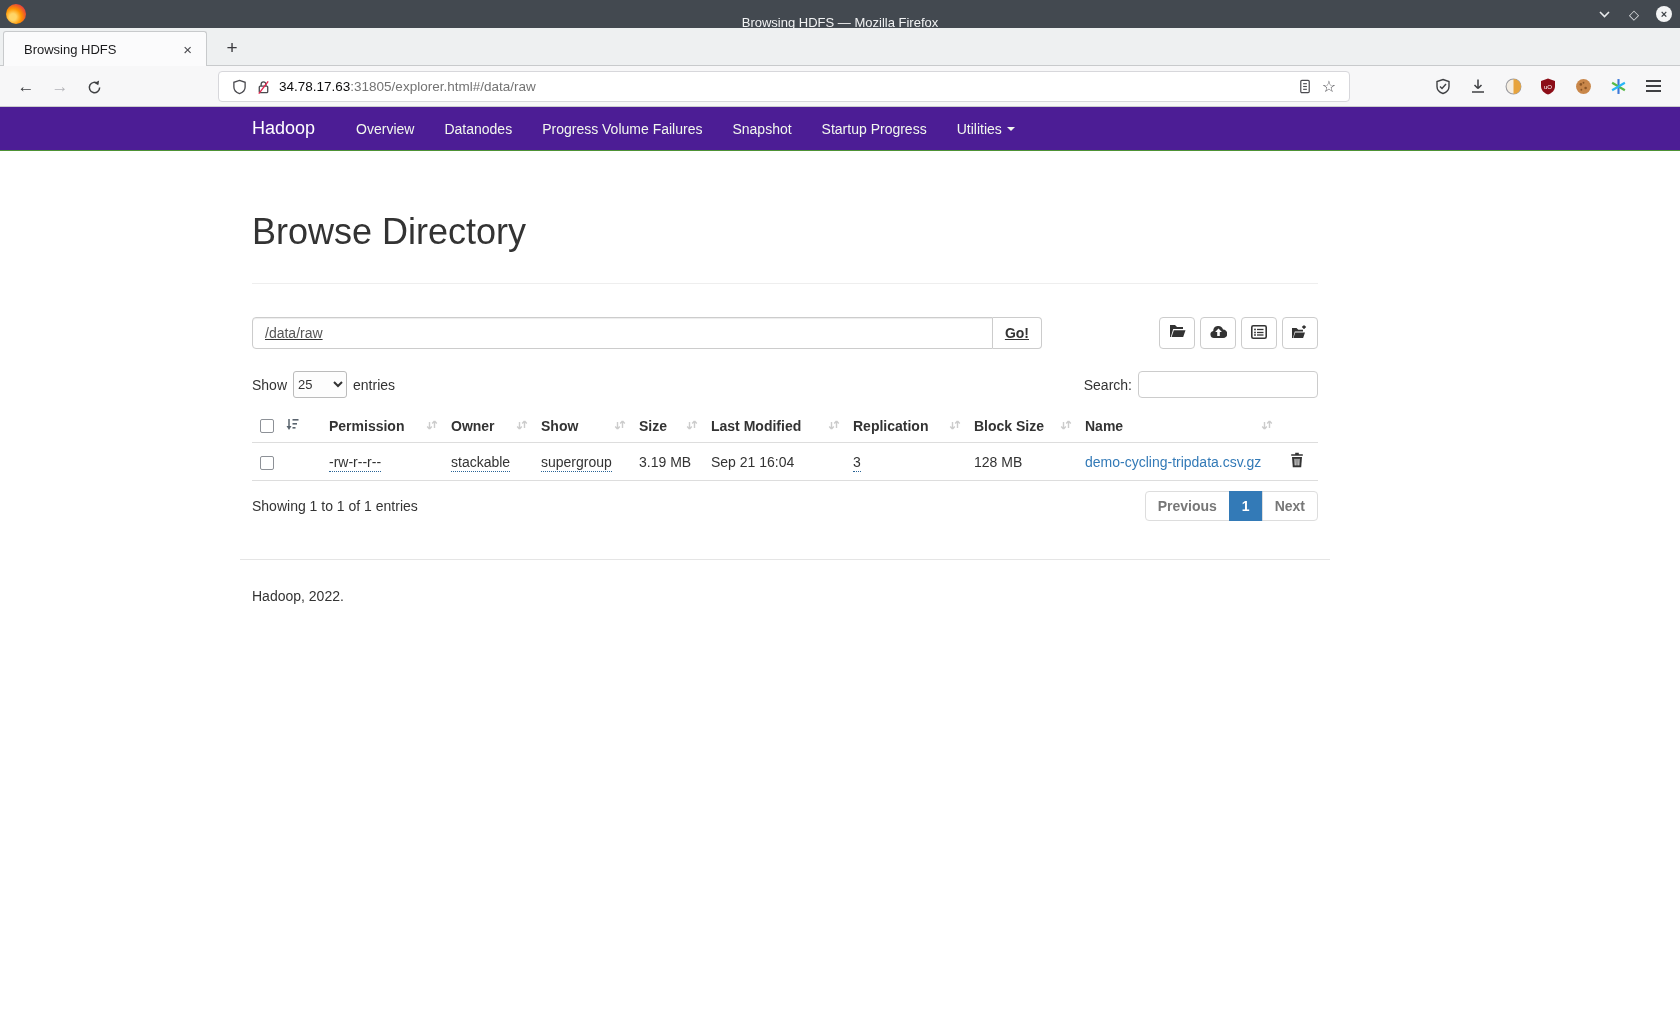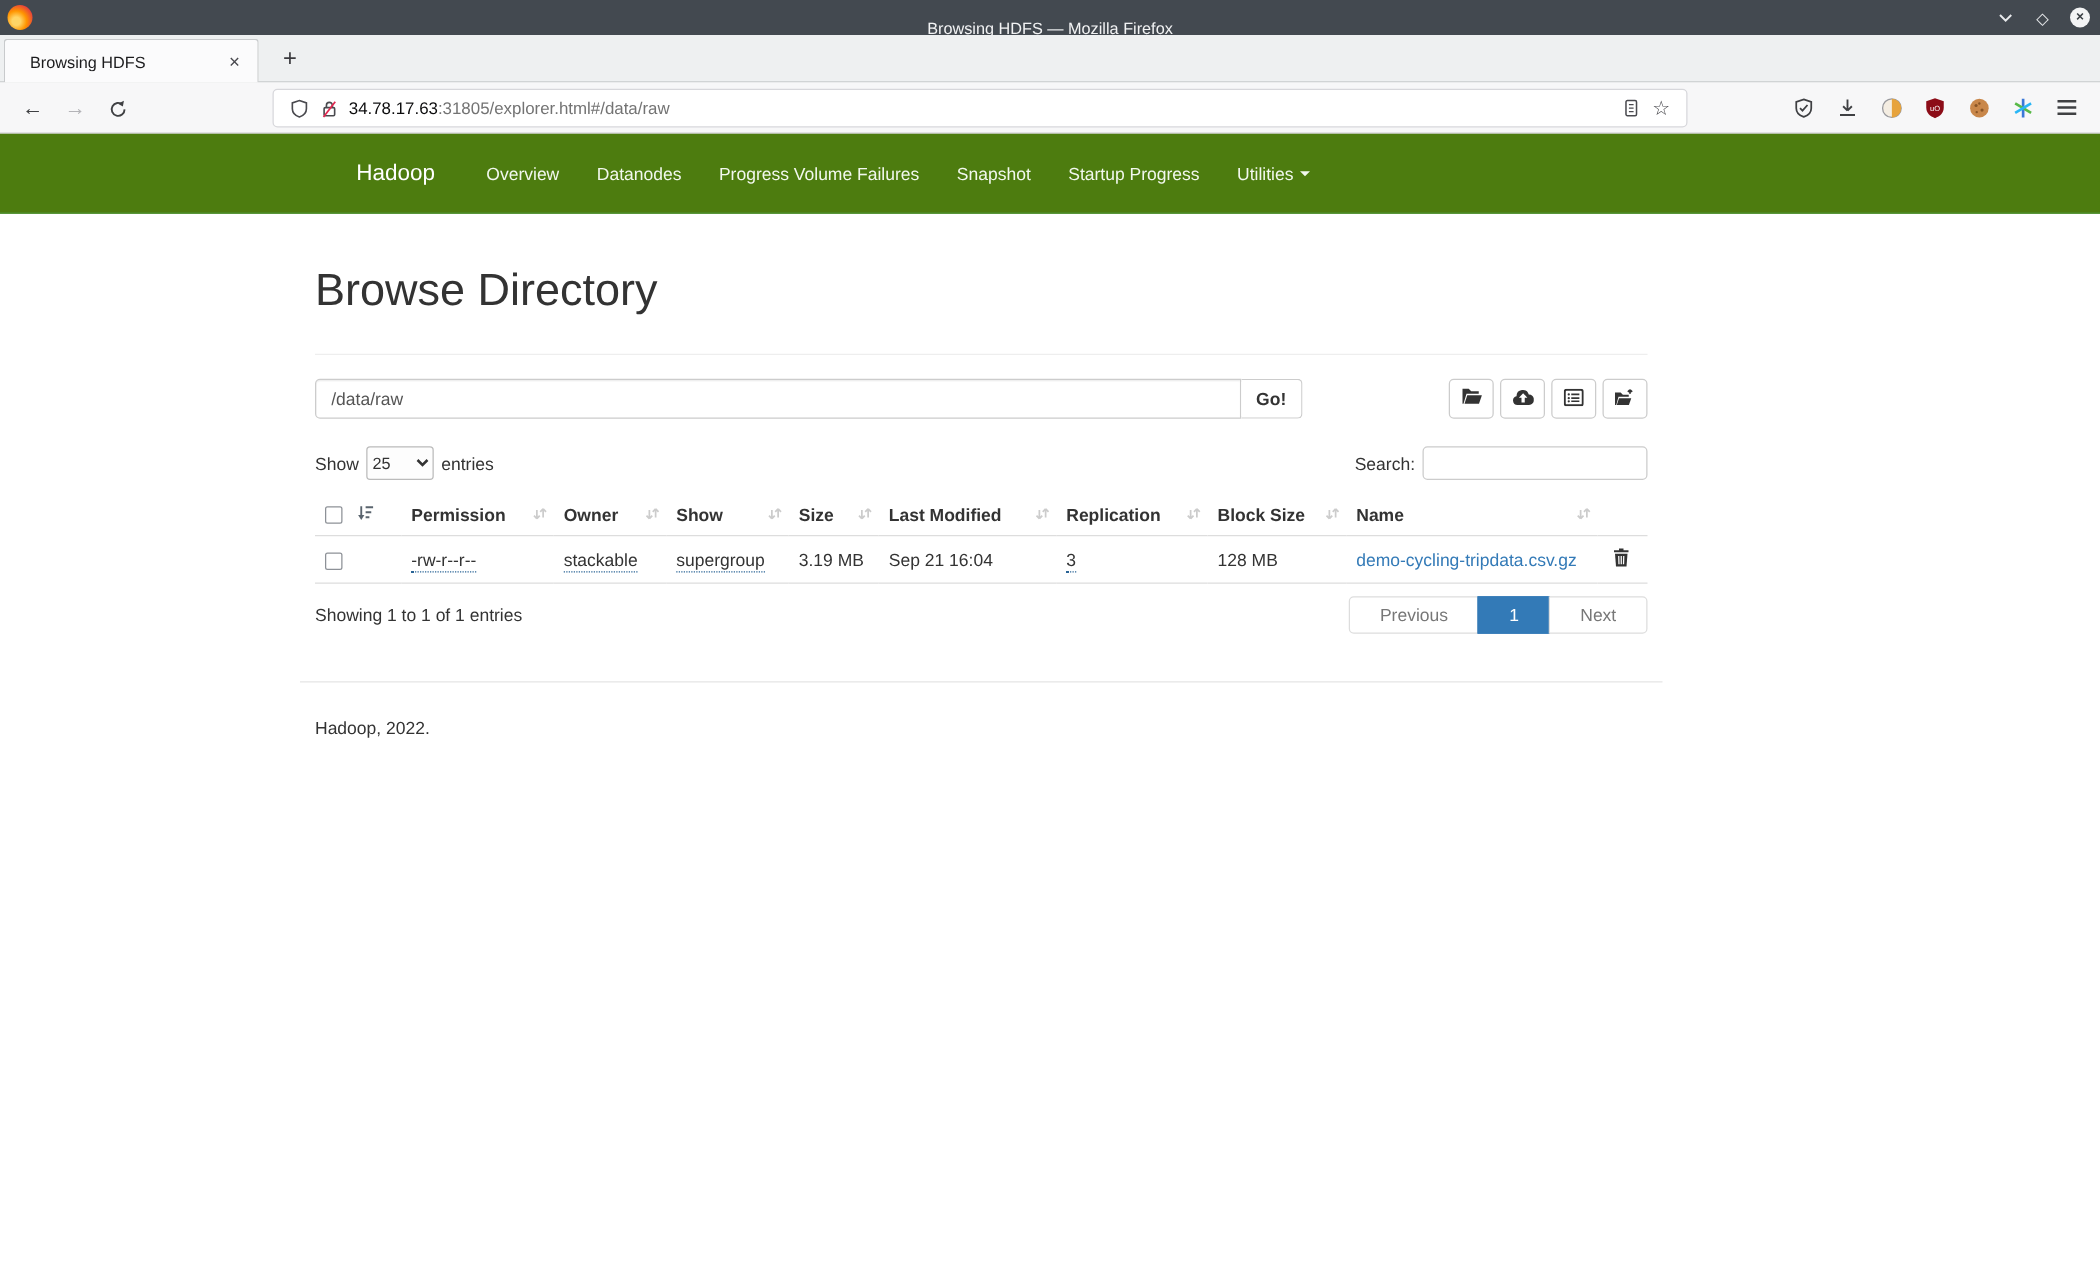--- a/index.html
+++ b/index.html
@@ -36,34 +36,34 @@
     border:1px solid #d7d7db; border-radius:4px; display:flex; align-items:center; padding:0 8px; cursor:text; }
   .urlbar .ico { display:flex; align-items:center; justify-content:center; width:24px; height:24px; cursor:pointer; }
   .url-text { flex:1; font-size:13.5px; color:#737373; margin-left:4px; white-space:nowrap; overflow:hidden; }
   .url-host { color:#0c0c0d; }
   .ext-row { position:absolute; top:7px; right:14px; display:flex; gap:9px; }
   .ext-btn { width:26px; height:26px; display:flex; align-items:center; justify-content:center; cursor:pointer; border-radius:3px; }
   .hamburger { display:inline-block; width:15px; }
   .hamburger span { display:block; height:1.8px; background:#3f4043; margin:3px 0; }
 
   
-  .hnavbar { position:absolute; top:107px; left:0; width:100%; height:64px; background:#4d7c0f; border-bottom:1px solid #4e9235;padding-left:33px; }
+  .hnavbar { position:absolute; top:107px; left:0; width:100%; height:44px; background:#4c1d95; border-bottom:1px solid #4e9235; }
   .hnav-inner { margin-left:252px; height:100%; display:flex; align-items:center; }
   .brand { color:#fff; font-size:18px; margin-right:26px; cursor:pointer; text-decoration:none; }
   .hnav-link { color:#f2f8ee; font-size:14px; padding:0 15px; height:100%; display:flex; align-items:center; cursor:pointer; }
   .caret { display:inline-block; margin-left:5px; width:0; height:0; border-left:4px solid transparent;
     border-right:4px solid transparent; border-top:4px solid #f2f8ee; }
 
   
   .page { position:absolute; top:153px; left:0; width:100%; color:#333; font-size:14px; }
   .container { width:1066px; margin-left:252px; }
   .page-header { margin-top:58px; padding-bottom:30px; border-bottom:1px solid #eee; }
   h1 { font-size:36px; font-weight:500; color:#333; }
 
-  .path-row { margin-top:19px; display:flex; justify-content:space-between; align-items:center; }
+  .path-row { margin-top:33px; display:flex; justify-content:space-between; align-items:center;text-decoration:underline; }
   .input-group { display:flex; width:790px; }
   .path-input { flex:1; height:32px; border:1px solid #ccc; border-radius:4px 0 0 4px; padding:6px 12px;
     font-size:14px; color:#555; font-family:"Liberation Sans",sans-serif; box-shadow:inset 0 1px 1px rgba(0,0,0,.075); }
   .go-btn { height:32px; padding:0 12px; border:1px solid #ccc; border-left:none; background:#fff;
     border-radius:0 4px 4px 0; font-weight:bold; font-size:14px; color:#333; cursor:pointer; }
   .tool-btns { display:flex; gap:5px; }
   .tool-btn { width:36px; height:32px; border:1px solid #ccc; background:#fff; border-radius:4px;
     display:flex; align-items:center; justify-content:center; cursor:pointer; }
 
   .controls-row { margin-top:22px; display:flex; justify-content:space-between; align-items:center; }
@@ -80,22 +80,22 @@
   .editable { border-bottom:1px dotted #2a6496; padding-bottom:1px; cursor:pointer; }
   .checkbox { display:inline-block; width:14px; height:14px; border:1px solid #8d9197; border-radius:2px;
     background:#fff; vertical-align:middle; cursor:pointer; }
   .th-select { display:flex; align-items:center; gap:12px; }
   a.file-link { color:#337ab7; text-decoration:none; cursor:pointer; }
   .trash-btn { background:none; border:none; cursor:pointer; padding:0 4px; }
 
   .table-footer { margin-top:10px; display:flex; justify-content:space-between; align-items:center; }
   .dt-info { font-size:14px; color:#333; }
   .pagination { display:flex; }
-  .page-item { border:1px solid #ddd; background:#fff; color:#777; font-size:14px; padding:6px 24px;
-    margin-left:-1px; cursor:pointer; }
+  .page-item { border:1px solid #ddd; background:#fff; color:#777; font-size:14px; padding:6px 12px;
+    margin-left:-1px; cursor:pointer;font-weight:bold; }
   .page-item.first { border-radius:4px 0 0 4px; }
   .page-item.last { border-radius:0 4px 4px 0; }
   .page-item.active { background:#337ab7; border-color:#337ab7; color:#fff; cursor:default; }
 
   .footer-hr { border:none; border-top:1px solid #e5e5e5; width:1090px; margin:38px 0 0 240px; }
   .site-footer { margin-top:28px; }
 </style>
 </head>
 <body>
 

